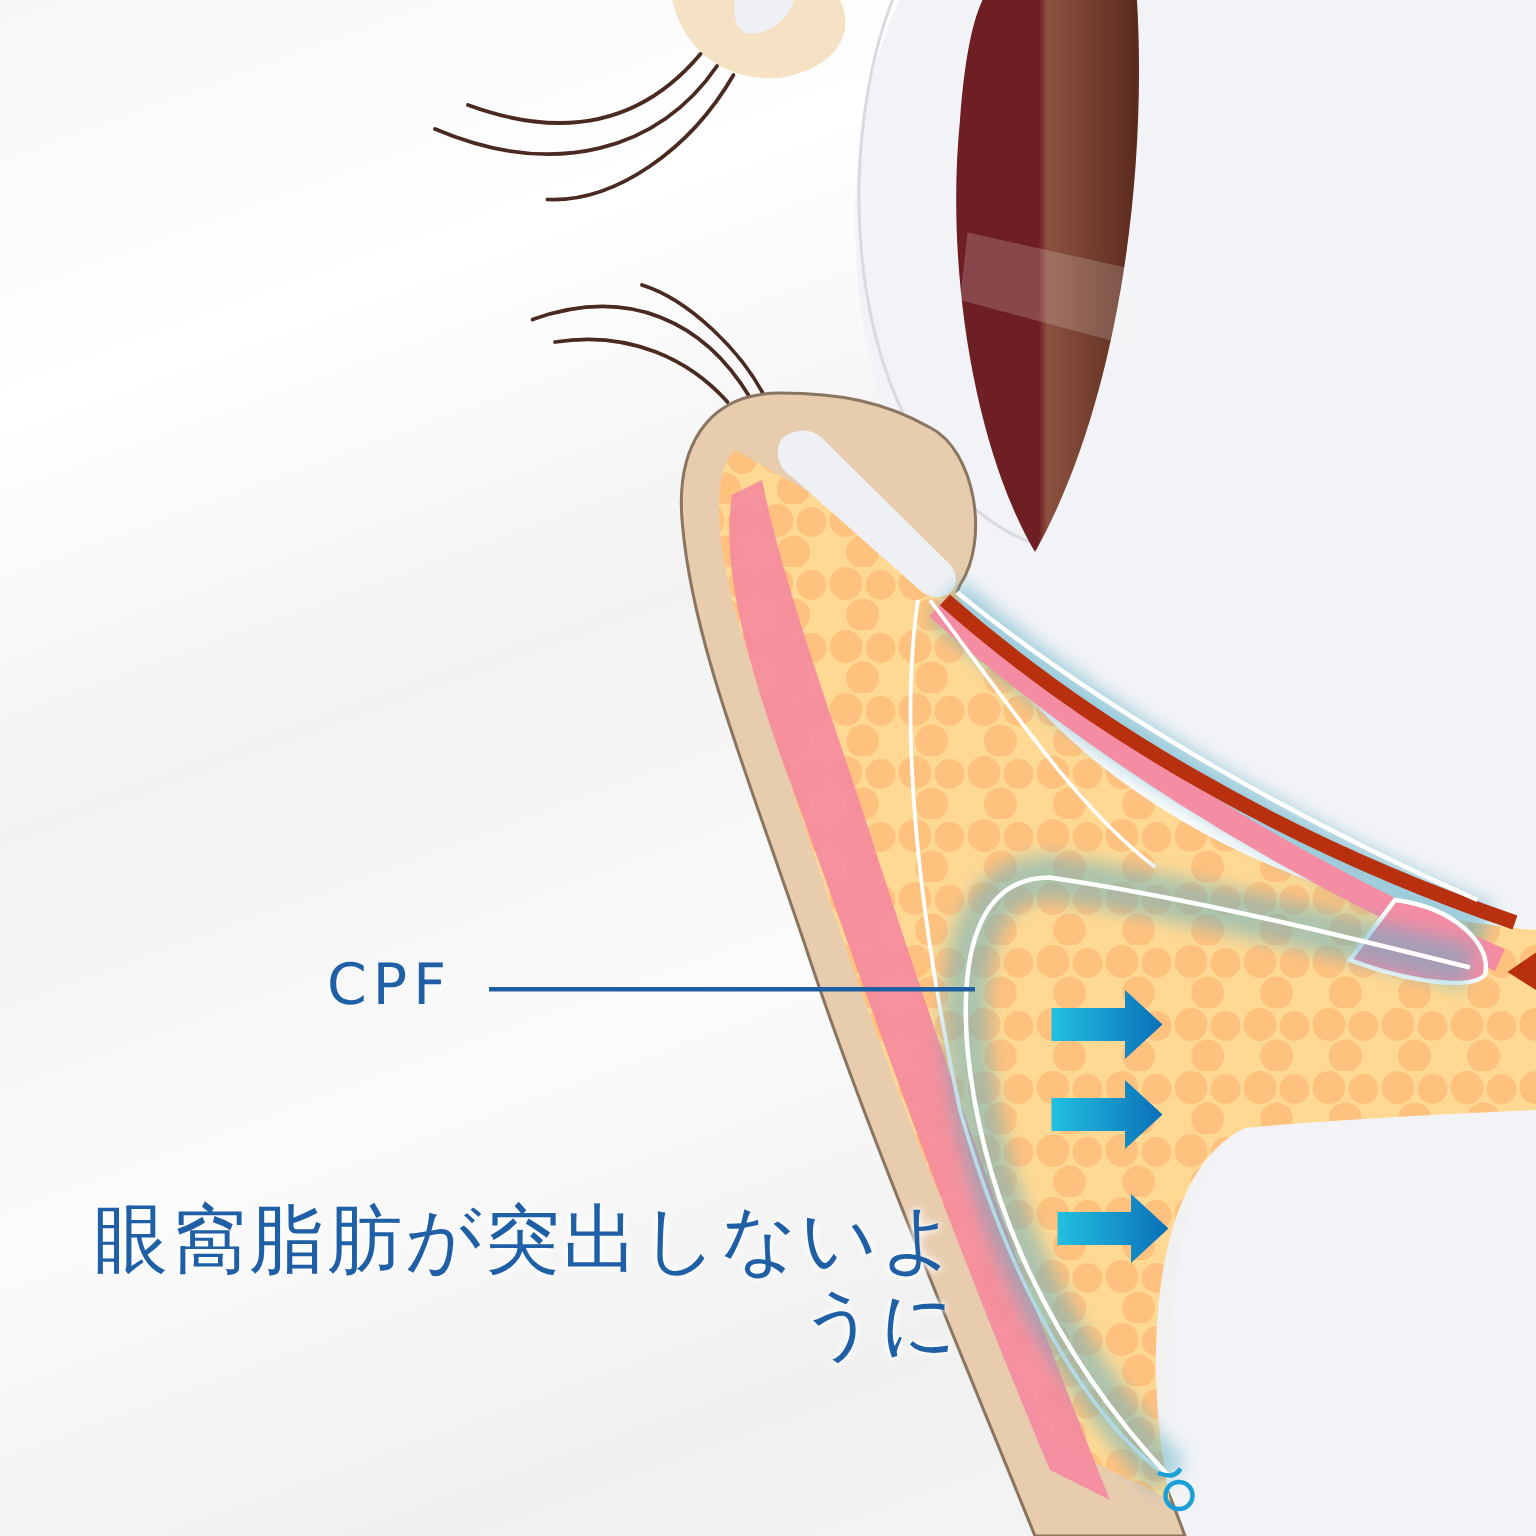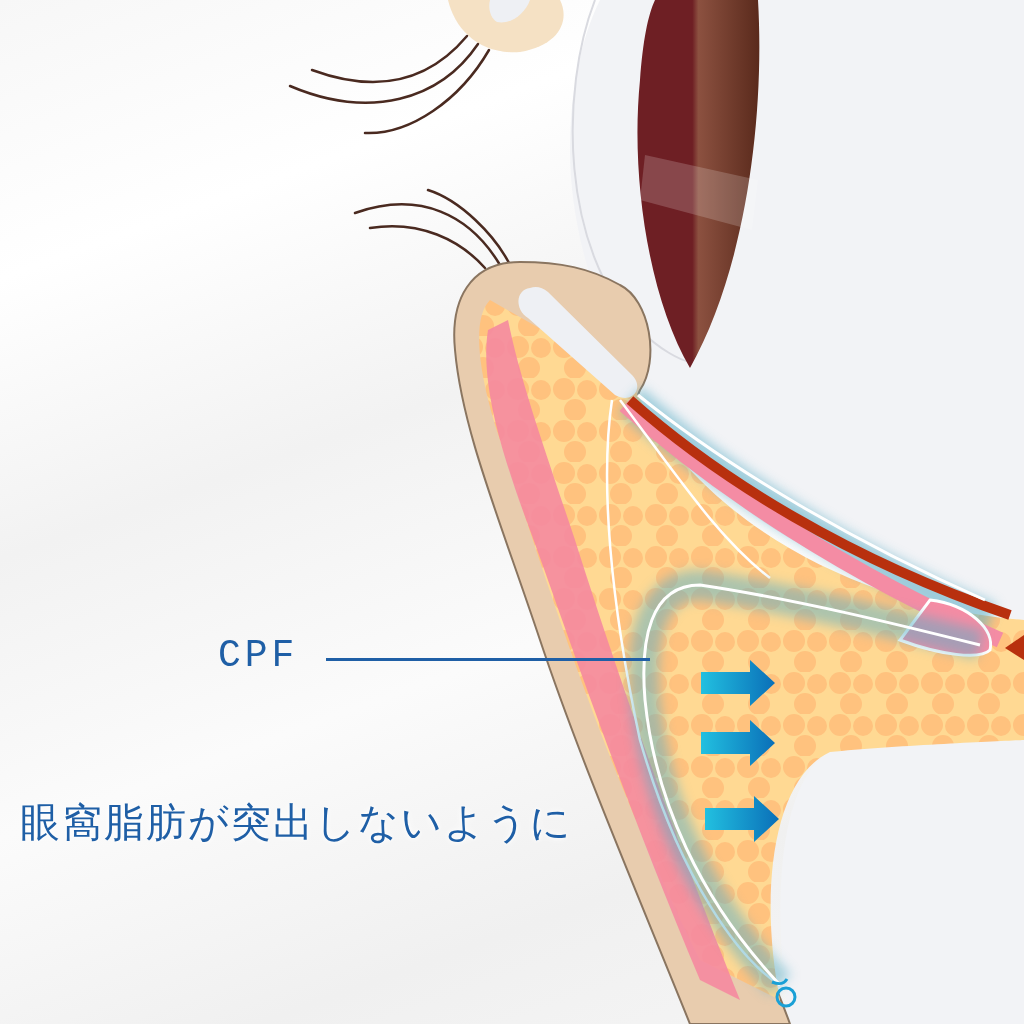--- a/index.html
+++ b/index.html
@@ -1,25 +1,25 @@
 <!DOCTYPE html>
 <html><head>
   <meta charset="utf-8">
   <style>
     html, body { margin: 0; padding: 0; }
     body { width: 1024px; height: 1024px; overflow: hidden; position: relative;
            font-family: "DejaVu Sans", sans-serif; }
     #stage { position: absolute; left: 0; top: 0; width: 1024px; height: 1024px;
-             background: linear-gradient(160deg, #f7f7f7 0%, #ffffff 20%, #f2f2f2 40%, #fbfbfb 60%, #f0f0f0 80%, #f6f6f6 100%); font-family: Liberation Mono, monospace; }
+             background: linear-gradient(160deg, #f7f7f7 0%, #ffffff 20%, #f2f2f2 40%, #fbfbfb 60%, #f0f0f0 80%, #f6f6f6 100%); }
     #illus { position: absolute; left: 0; top: 0; }
     .label { position: absolute; color: #1f5fa6; white-space: nowrap; }
     #cpf-label { left: 218px; top: 634px; font-size: 38px; letter-spacing: 4px; font-weight: 500; }
     #cpf-line { position: absolute; left: 326px; top: 658px; width: 324px; height: 3px; background: #1f5fa6; }
-    #caption { position: absolute; left: 20px; top: 798px; width: 620px; text-align: left;
-               color: #1f5fa6; font-size: 40px; line-height: 56px; letter-spacing: 2px; }
+    #caption { position: absolute; left: 20px; top: 798px; width: 620px; text-align: right;
+               color: #1f5fa6; font-size: 50px; line-height: 56px; letter-spacing: 2px; }
     #caption div { text-shadow: 0 0 4px #fff, 0 0 8px #fff; }
   </style>
 </head>
 <body>
 
 <div id="stage">
   <svg id="illus" width="1024" height="1024" viewBox="0 0 1024 1024">
     <defs>
       <linearGradient id="arrowGrad" x1="0" x2="1" y1="0" y2="0">
         <stop offset="0" stop-color="#22c0e0"></stop>

